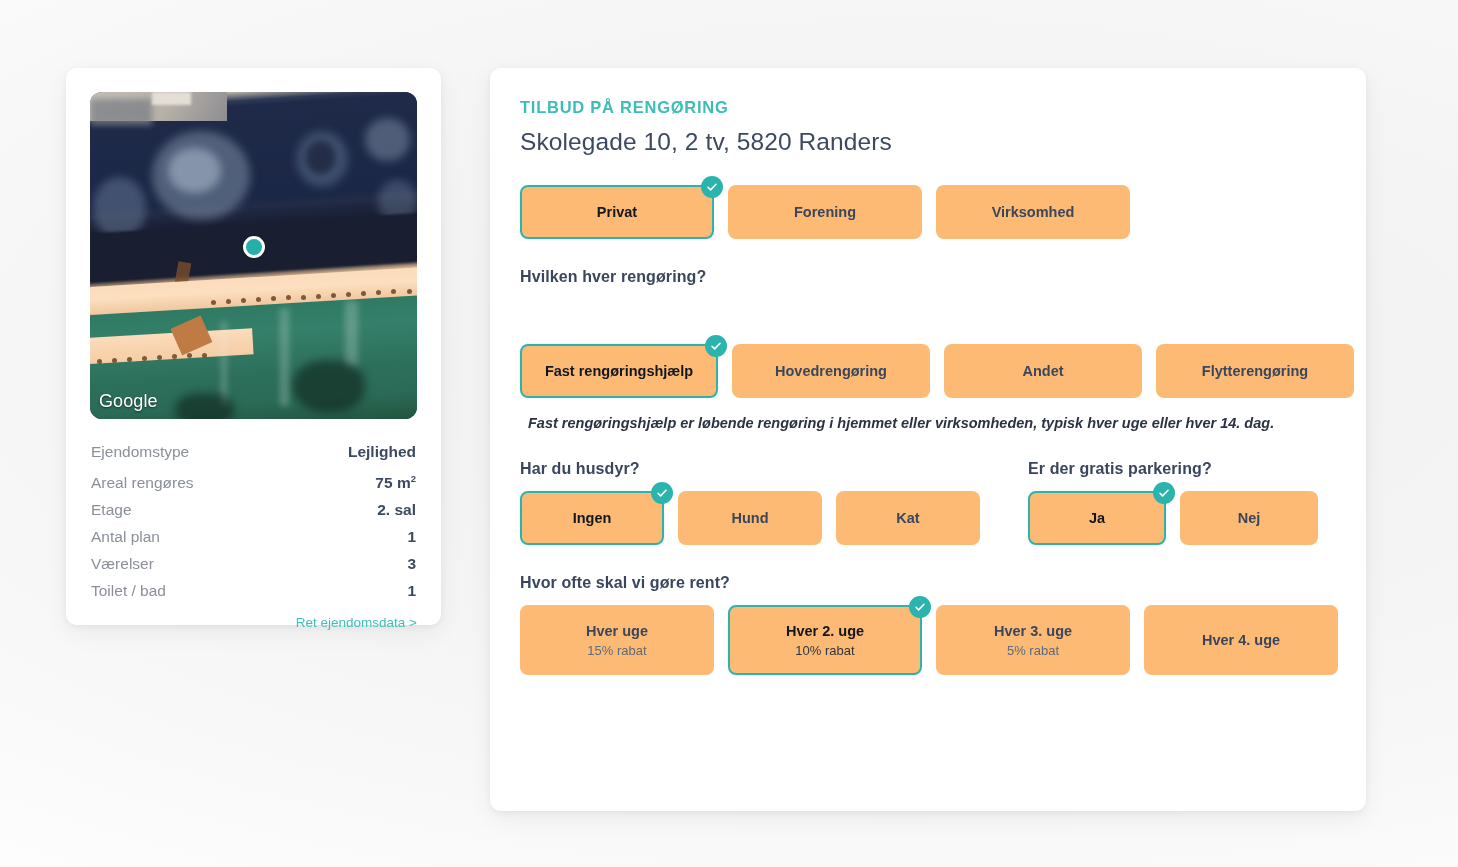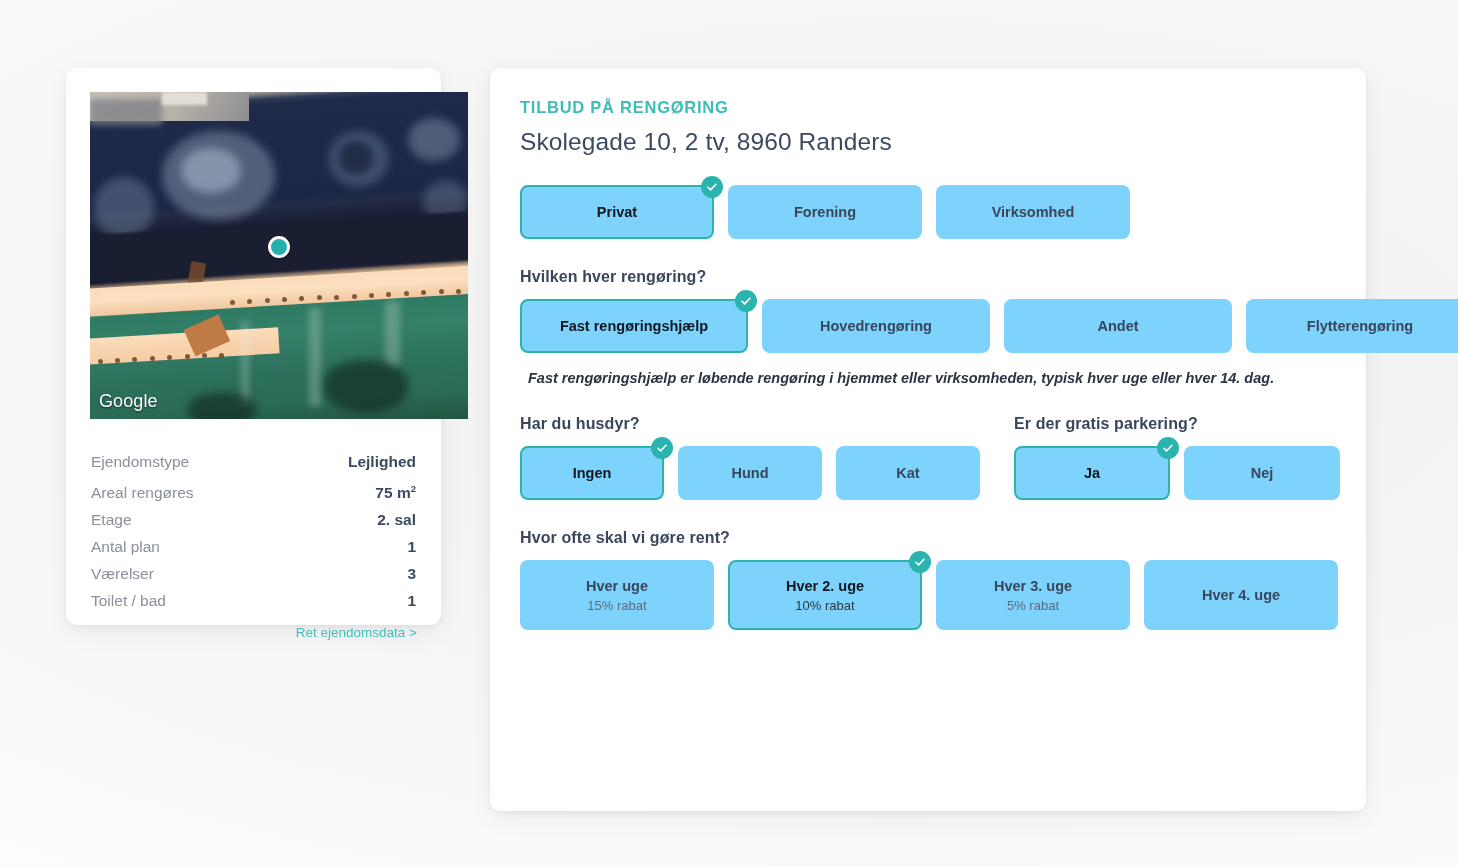--- a/index.html
+++ b/index.html
@@ -52,23 +52,23 @@
     left: 490px;
     top: 68px;
     width: 876px;
     height: 743px;
     padding: 30px 26px 26px 30px;
   }
 
   
   .map-thumb {
     position: relative;
-    width: 378px;
+    width: 327px;
     height: 327px;
-    border-radius: 0;
+    border-radius: 12px;
     overflow: hidden;
     background: #1b2a4a;
   }
 
   .map-layer { position: absolute; left: 0; top: 0; width: 100%; height: 100%; }
 
   
   .map-base {
     background:
       linear-gradient(176deg,
@@ -195,21 +195,21 @@
     left: 9px;
     bottom: 7px;
     color: #ffffff;
     font-size: 18px;
     letter-spacing: .1px;
     text-shadow: 0 1px 2px rgba(0,0,0,0.55);
     font-family: "Liberation Sans", sans-serif;
   }
 
   
-  .spec-list { margin-top: 29px; text-align: center; }
+  .spec-list { margin-top: 19px; text-align: center; }
 
   .spec-row {
     display: flex;
     justify-content: space-between;
     align-items: baseline;
     padding: 3px 1px;
     font-size: 15.5px;
     line-height: 21px;
   }
   .spec-label { color: #8a8f99; font-weight: 400; }
@@ -249,21 +249,21 @@
     font-weight: 700;
     margin-bottom: 13px;
     letter-spacing: .1px;
   }
 
   .opt-row { display: flex; gap: 14px; }
 
   .opt {
     position: relative;
     flex: 0 0 auto;
-    background: #7dd3fc;
+    background: #fdba74;
     border: 2px solid transparent;
     border-radius: 8px;
     height: 54px;
     display: flex;
     flex-direction: column;
     align-items: center;
     justify-content: center;
     color: #39465c;
     font-size: 14.5px;
     font-weight: 700;
@@ -308,23 +308,23 @@
     font-weight: 600;
   }
 
   
   .dual { display: flex; }
   .dual > .col-left { width: 508px; }
   .dual > .col-right { flex: 1; }
 
   
   .g-customer .opt { width: 194px; }
-  .g-type .opt { width: 228px; }
+  .g-type .opt { width: 198px; margin-top: 45px; }
   .g-pets .opt { width: 144px; }
-  .g-parking .opt { width: 156px; }
+  .g-parking .opt { width: 138px; }
   .g-freq .opt { width: 194px; height: 70px; }
 </style>
 </head>
 <body>
 
 <div class="page-backdrop"></div>
 
 <div class="stage">
 
   <div class="card property-card">
@@ -411,21 +411,21 @@
 
     <div class="edit-link-row">
       <a class="edit-link">Ret ejendomsdata &gt;</a>
     </div>
   </div>
 
   <div class="card form-card">
 
     <div class="eyebrow">TILBUD PÅ RENGØRING</div>
 
-    <div class="address">Skolegade 10, 2 tv, 8960 Randers</div>
+    <div class="address">Skolegade 10, 2 tv, 5820 Randers</div>
 
     <div class="section">
       <div class="opt-row g-customer">
 
         <div class="opt selected">
           <span class="check">
             <svg width="12" height="12" viewBox="0 0 12 12">
                 <path d="M2 6.3 L4.6 8.9 L10 3.3" fill="none" stroke="#ffffff" stroke-width="1.6" stroke-linecap="round" stroke-linejoin="round"></path>
               </svg>
           </span>

